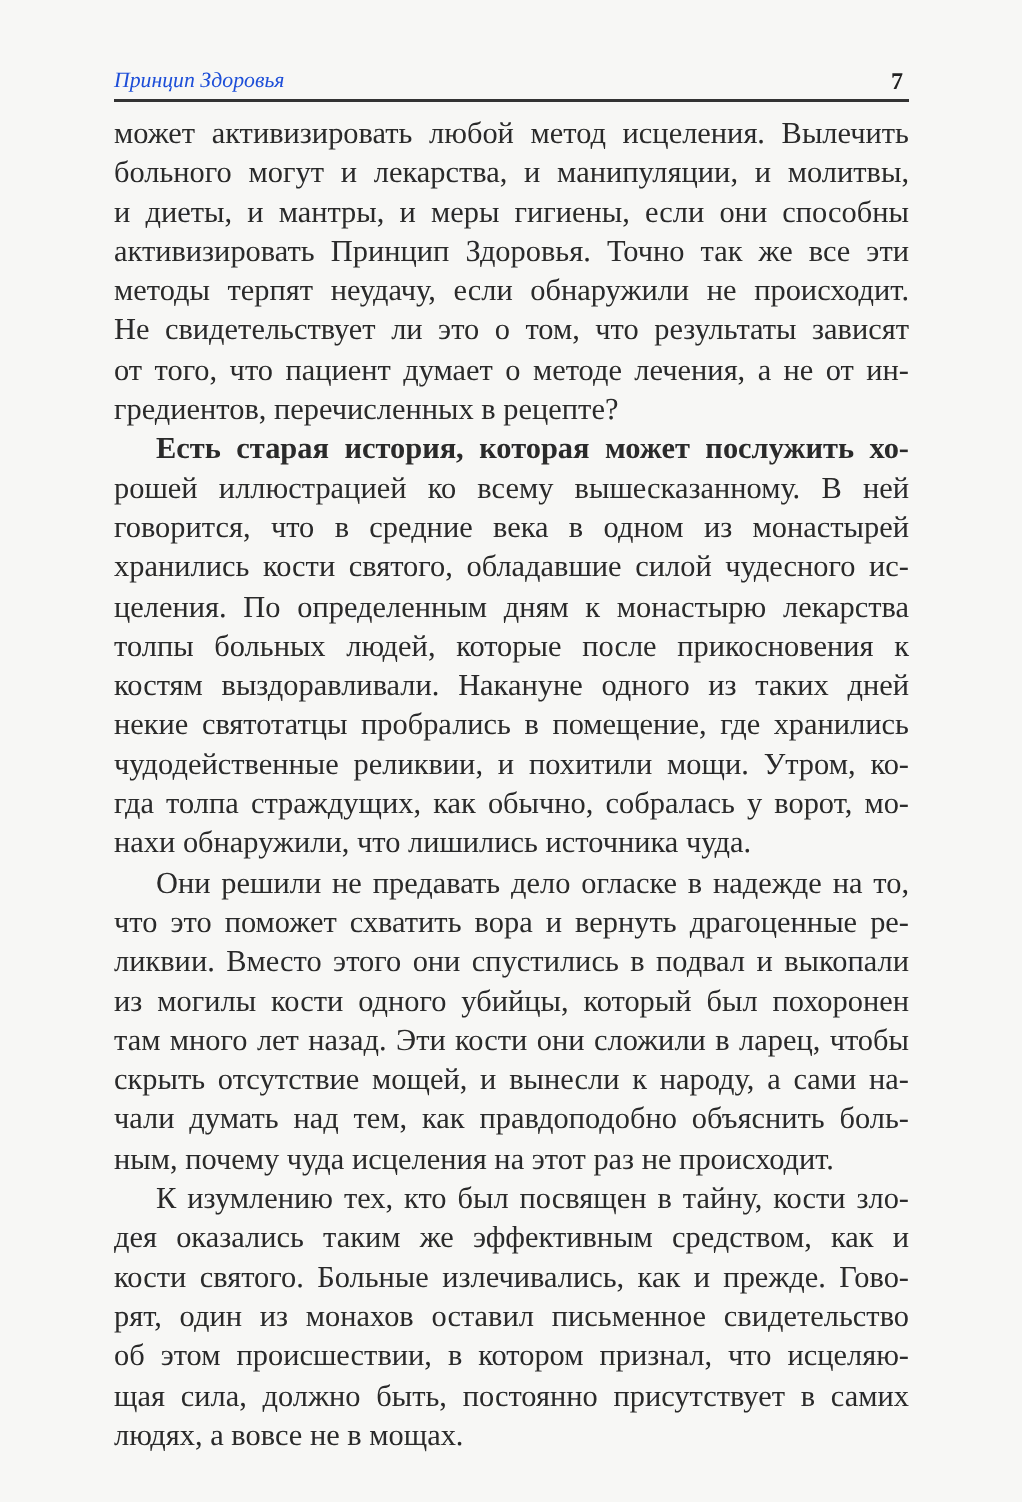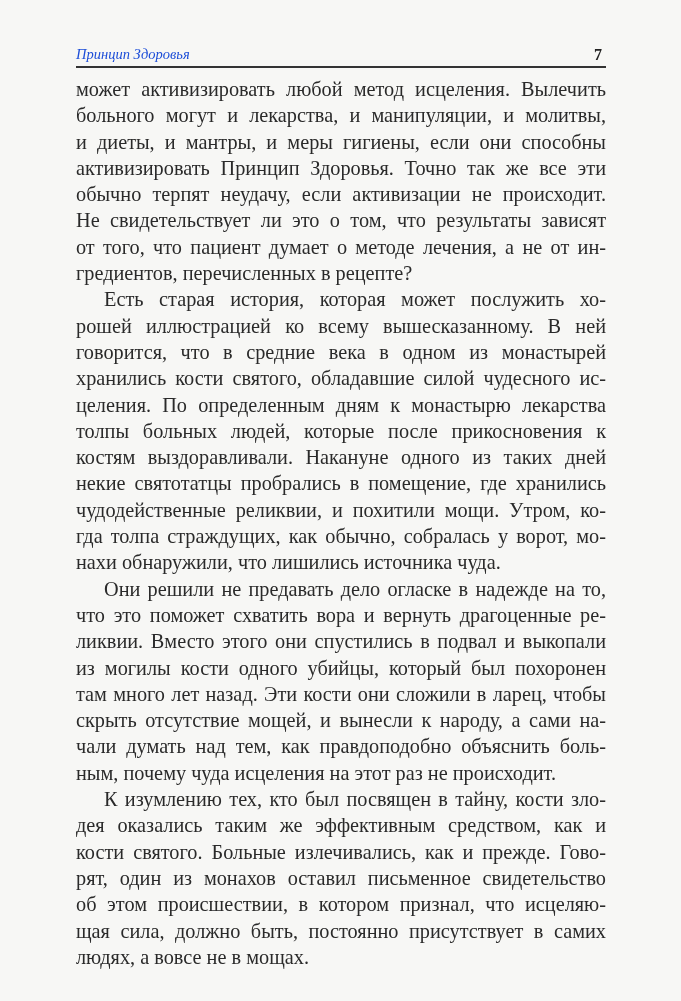--- a/index.html
+++ b/index.html
@@ -33,25 +33,25 @@
 <div class="header">
   <span class="running-title">Принцип Здоровья</span>
   <span class="page-number">7</span>
 </div>
 
 <div class="body-text" id="body-text">
     <div class="line" style="text-align: left; word-spacing: 0px;">может активизировать любой метод исцеления. Вылечить</div>
     <div class="line" style="text-align: left; word-spacing: 0px;">больного могут и лекарства, и манипуляции, и молитвы,</div>
     <div class="line" style="text-align: left; word-spacing: 0px;">и диеты, и мантры, и меры гигиены, если они способны</div>
     <div class="line" style="text-align: left; word-spacing: 0px;">активизировать Принцип Здоровья. Точно так же все эти</div>
-    <div class="line" style="text-align: left; word-spacing: 0px;">обычно терпят неудачу, если активизации не происходит.</div>
+    <div class="line" style="text-align: left; word-spacing: 0px;">методы терпят неудачу, если обнаружили не происходит.</div>
     <div class="line" style="text-align: left; word-spacing: 0px;">Не свидетельствует ли это о том, что результаты зависят</div>
     <div class="line" style="text-align: left; word-spacing: 0px;">от того, что пациент думает о методе лечения, а не от ин-</div>
     <div class="line last">гредиентов, перечисленных в рецепте?</div>
-    <div class="line indent" style="text-align: left; word-spacing: 0px;">Есть старая история, которая может послужить хо-</div>
+    <div class="line indent" style="text-align: left; word-spacing: 0px; font-weight: bold;">Есть старая история, которая может послужить хо-</div>
     <div class="line" style="text-align: left; word-spacing: 0px;">рошей иллюстрацией ко всему вышесказанному. В ней</div>
     <div class="line" style="text-align: left; word-spacing: 0px;">говорится, что в средние века в одном из монастырей</div>
     <div class="line" style="text-align: left; word-spacing: 0px;">хранились кости святого, обладавшие силой чудесного ис-</div>
     <div class="line" style="text-align: left; word-spacing: 0px;">целения. По определенным дням к монастырю лекарства</div>
     <div class="line" style="text-align: left; word-spacing: 0px;">толпы больных людей, которые после прикосновения к</div>
     <div class="line" style="text-align: left; word-spacing: 0px;">костям выздоравливали. Накануне одного из таких дней</div>
     <div class="line" style="text-align: left; word-spacing: 0px;">некие святотатцы пробрались в помещение, где хранились</div>
     <div class="line" style="text-align: left; word-spacing: 0px;">чудодейственные реликвии, и похитили мощи. Утром, ко-</div>
     <div class="line" style="text-align: left; word-spacing: 0px;">гда толпа страждущих, как обычно, собралась у ворот, мо-</div>
     <div class="line last">нахи обнаружили, что лишились источника чуда.</div>

